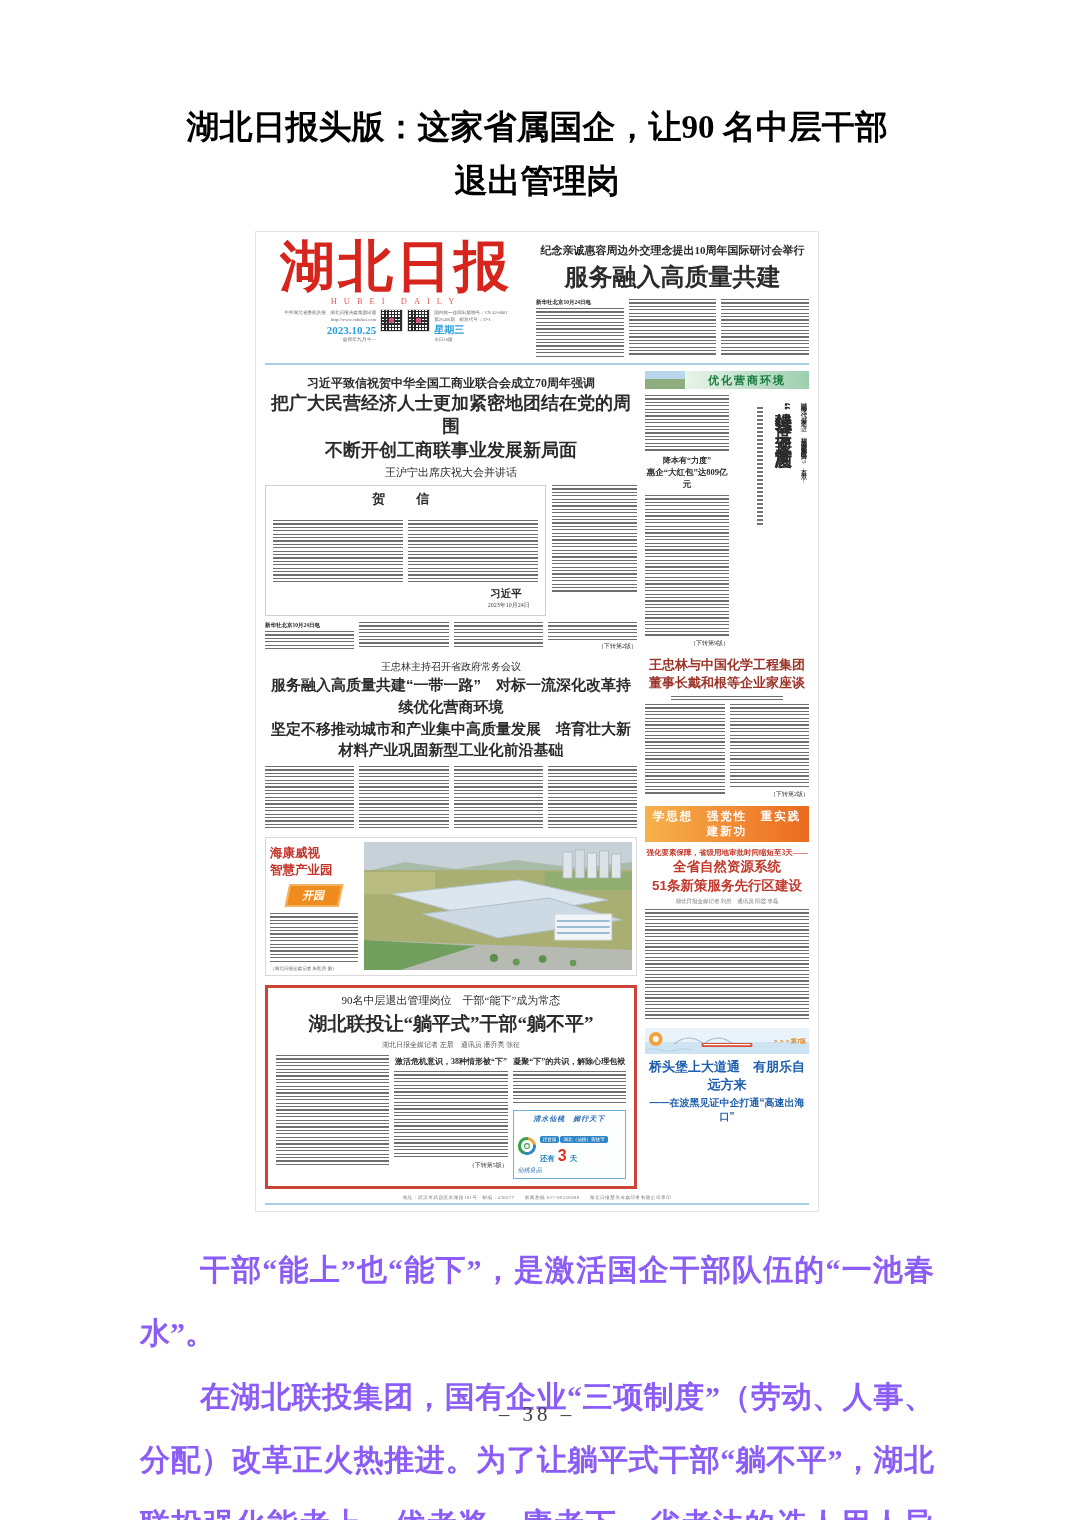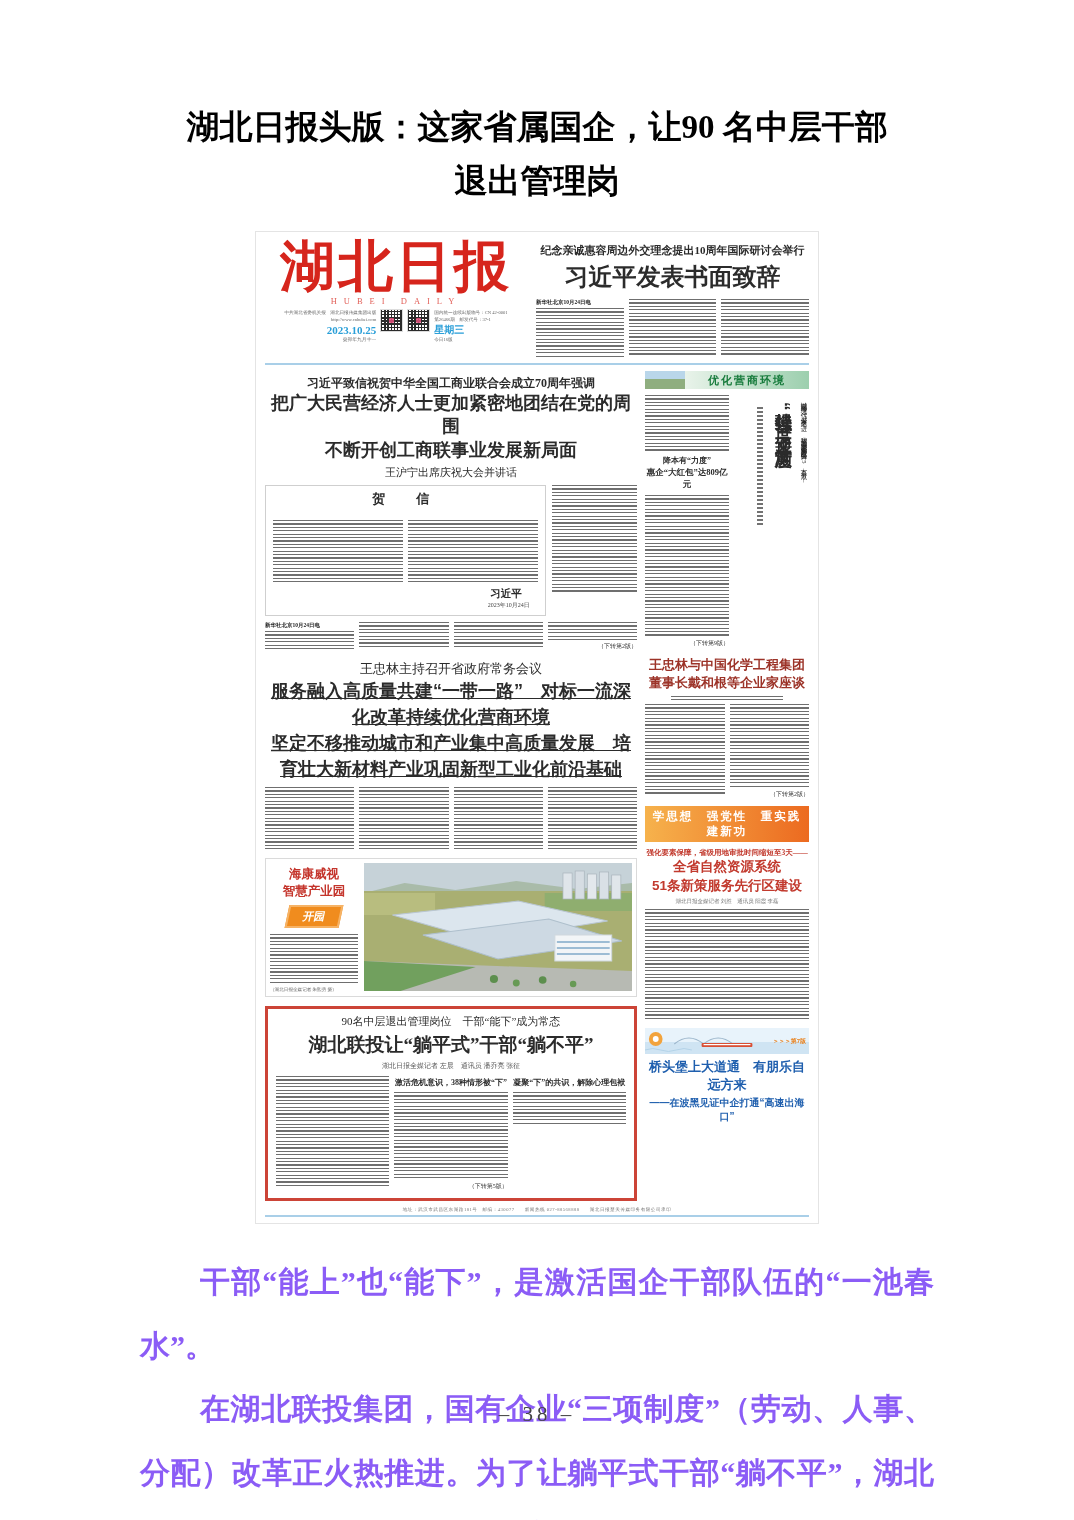--- a/index.html
+++ b/index.html
@@ -56,27 +56,27 @@
   .s1-sub{font-size:11px;text-align:center;margin:3px 0 5px;}
   .s1-body{display:flex;gap:6px;}
   .hexin-box{flex:3.1;border:1px solid #cfcfcf;padding:4px 7px 5px;}
   .hexin-title{text-align:center;font-weight:bold;font-size:13px;letter-spacing:9px;margin-bottom:12px;}
   .sig-name{text-align:right;font-size:10.5px;font-weight:bold;padding-right:16px;margin-top:3px;}
   .sig-date{text-align:right;font-size:6px;color:#444;padding-right:8px;}
   .s1-extra{flex:1;}
   .xinhua{margin:6px 0 0;}
 
   
-  .s2-kicker{font-size:13px;font-weight:500;text-align:center;margin-top:9px;}
-  .s2-h{font-size:18px;font-weight:900;text-align:center;line-height:1.45;text-decoration:underline;}
+  .s2-kicker{font-size:10px;font-weight:500;text-align:center;margin-top:9px;}
+  .s2-h{font-size:15px;font-weight:900;text-align:center;line-height:1.45;}
 
   
   .s3-box{margin-top:9px;border:1px solid #dadada;padding:4px;display:flex;gap:6px;}
   .hk-left{width:88px;}
-  .hk-title{font-size:12.5px;font-weight:900;color:#c4342b;text-align:center;line-height:1.35;margin-top:3px;}
+  .hk-title{font-size:12.5px;font-weight:900;color:#c4342b;line-height:1.35;margin-top:3px;}
   .hk-badge{width:50px;margin:5px auto 0;background:#f08c1e;color:#fff;font-size:11px;font-weight:900;
             text-align:center;padding:2px 0;transform:skewX(-12deg);border:2px solid #f6b366;}
   .hk-credit{font-size:4.6px;color:#666;margin-top:3px;}
   .hk-photo{flex:1;height:128px;}
 
   
   .s4-box{margin-top:9px;border:3px solid #cc4437;padding:5px 8px 7px;}
   .s4-kicker{font-size:11px;text-align:center;}
   .s4-headline{font-size:19px;font-weight:900;text-align:center;margin:3px 0 3px;}
   .s4-byline{font-size:7px;text-align:center;color:#555;margin-bottom:5px;}
@@ -151,21 +151,21 @@
           <div class="info-issue">
             <div>国内统一连续出版物号：CN 42-0001</div>
             <div>第26466期　邮发代号：37-1</div>
             <div class="info-week">星期三</div>
             <div>今日16版</div>
           </div>
         </div>
       </div>
       <div class="mast-right">
         <div class="lead-kicker">纪念亲诚惠容周边外交理念提出10周年国际研讨会举行</div>
-        <div class="lead-headline sans">习近平发表书面致辞</div>
+        <div class="lead-headline sans">服务融入高质量共建</div>
         <div class="cols">
           <div>
             <span class="dateline">新华社北京10月24日电</span>
             <div class="sim" style="height:50px;"></div>
           </div>
           <div>
               <div class="sim" style="height:58px;"></div>
             </div>
           <div>
               <div class="sim" style="height:58px;"></div>
@@ -285,20 +285,42 @@
               <div class="sim" style="height:112px;"></div>
             </div>
             <div>
               <div class="crosshead">激活危机意识，38种情形被“下”</div>
               <div class="sim" style="height:88px;"></div>
               <div class="jump">（下转第5版）</div>
             </div>
             <div>
               <div class="crosshead">凝聚“下”的共识，解除心理包袱</div>
               <div class="sim" style="height:34px;"></div>
+              <div class="adbox">
+                <div class="ad-slogan">清水仙桃　媚行天下</div>
+                <div class="ad-mid">
+                  <svg width="18" height="18" viewBox="0 0 24 24">
+                    <path d="M12 2 a10 10 0 0 1 10 10" fill="none" stroke="#f0a43c" stroke-width="4" stroke-linecap="round"></path>
+                    <path d="M22 12 a10 10 0 0 1 -15 8.6" fill="none" stroke="#2f86c8" stroke-width="4" stroke-linecap="round"></path>
+                    <path d="M7 20.6 a10 10 0 0 1 5 -18.6" fill="none" stroke="#35a24a" stroke-width="4" stroke-linecap="round"></path>
+                    <circle cx="12" cy="12" r="3.2" fill="#fff" stroke="#35a24a" stroke-width="1.4"></circle>
+                  </svg>
+                  <div>
+                    <div class="ad-tags sans">
+                      <span>距首届</span><span>湖北（仙桃）黄桃节</span>
+                    </div>
+                    <div class="ad-count sans">
+                      <span>还有</span>
+                      <b>3</b>
+                      <span>天</span>
+                    </div>
+                  </div>
+                </div>
+                <div class="ad-brand">仙桃良品</div>
+              </div>
             </div>
           </div>
         </div>
       </div>
 
       <div class="col-right">
 
         <div class="banner-env">
           <div class="env-photo"></div>
           <div class="env-bar sans">优化营商环境</div>

